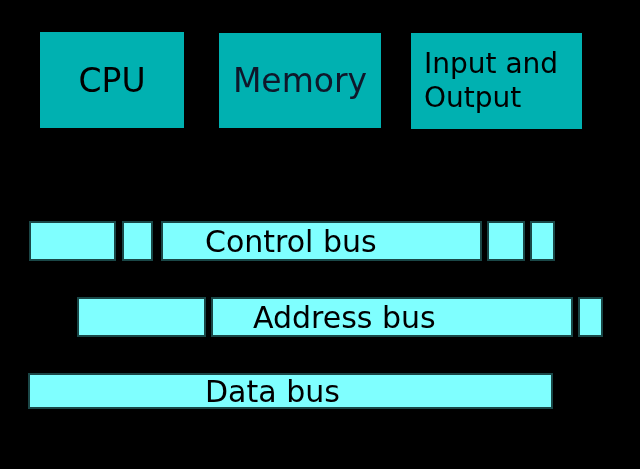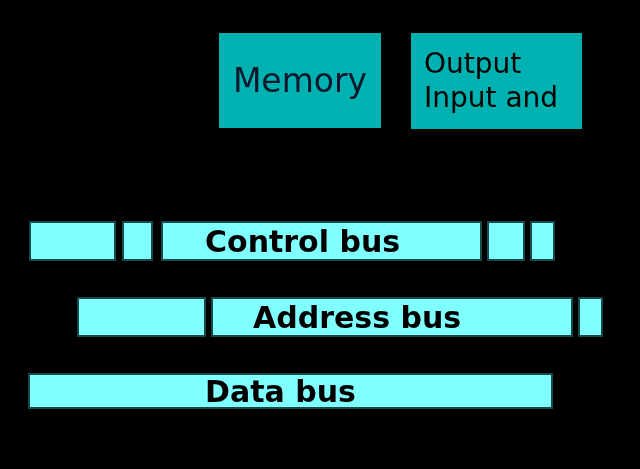--- a/index.html
+++ b/index.html
@@ -40,21 +40,20 @@
     align-items: flex-start;
     justify-content: center;
     padding-left: 13px;
     box-sizing: border-box;
   }
   .bus-row {
     position: absolute;
     left: 0;
     width: 640px;
     height: 40px;
-    font-weight: bold;
   }
   #bus-control { top: 221px; }
   #bus-address { top: 297px; margin-left: 48px; }
   #bus-data    { top: 373px; height: 36px; }
   .bus-seg {
     position: absolute;
     top: 0;
     height: 100%;
     background: #7fffff;
     border: 2px solid #1a4747;
@@ -71,28 +70,31 @@
   }
   .box-label {
     white-space: nowrap;
   }
 </style>
 </head>
 <body>
 
 <div class="stage">
 
+  <div class="box" id="box-cpu" style="background: rgb(0, 177, 177); color: rgb(0, 0, 0);">
+    <span class="box-label">CPU</span>
+  </div>
 
   <div class="box" id="box-memory" style="background: rgb(0, 177, 177); color: #0f172a;">
     <span class="box-label">Memory</span>
   </div>
 
   <div class="box" id="box-io" style="background: rgb(0, 177, 177); color: rgb(0, 0, 0);">
+    <span class="box-label">Input and</span>
     <span class="box-label">Output</span>
-    <span class="box-label">Input and</span>
   </div>
 
   <div class="bus-row" id="bus-control">
       <div class="bus-seg" style="left: 530px; width: 25px; background: rgb(127, 255, 255); border-color: rgb(26, 71, 71);"></div>
       <div class="bus-seg" style="left: 487px; width: 38px; background: rgb(127, 255, 255); border-color: rgb(26, 71, 71);"></div>
       <div class="bus-seg" style="left: 161px; width: 321px; background: rgb(127, 255, 255); border-color: rgb(26, 71, 71);"></div>
       <div class="bus-seg" style="left: 122px; width: 31px; background: rgb(127, 255, 255); border-color: rgb(26, 71, 71);"></div>
       <div class="bus-seg" style="left: 29px; width: 87px; background: rgb(127, 255, 255); border-color: rgb(26, 71, 71);"></div>
     <span class="bus-label">Control bus</span>
   </div>

